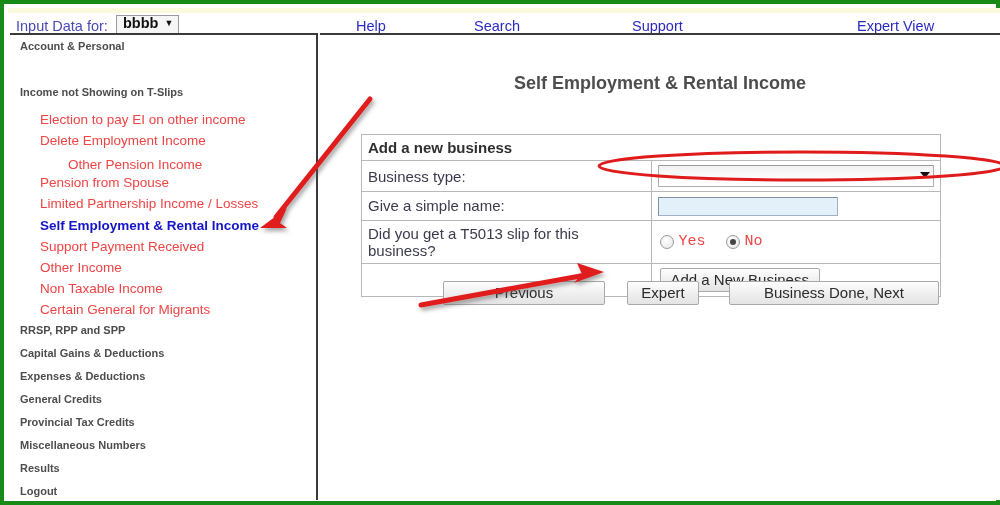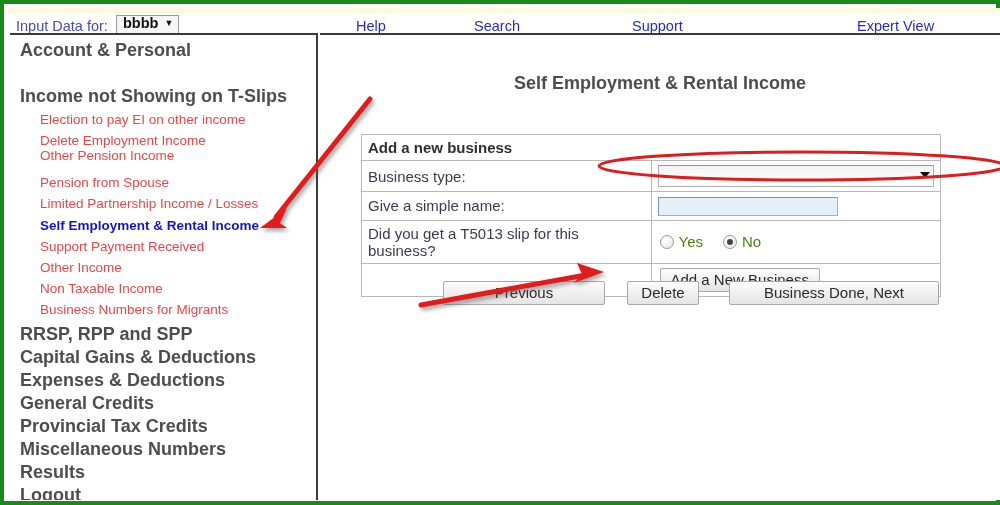--- a/index.html
+++ b/index.html
@@ -84,21 +84,21 @@
     width: 680px; height: 467px;
     box-sizing: border-box;
     border-top: 2px solid #3a3a3a;
     background: #ffffff;
     overflow: hidden;
   }
   
   .nav-head {
     position: absolute;
     left: 10px;
-    font-size: 18px;
+    font-size: 11px;
     font-weight: bold;
     color: #4d4d4d;
     white-space: nowrap;
   }
   .nav-sub {
     position: absolute;
     left: 30px;
     font-size: 13.5px;
     color: #ef4444;
     white-space: nowrap;
@@ -164,22 +164,23 @@
     border-top-color: #7f93a6;
     border-left-color: #7f93a6;
     background: #e3eff9;
     vertical-align: middle;
   }
   .radio-wrap {
     display: flex;
     align-items: center;
     gap: 5px;
     font-size: 15px;
-    color: #4d7c0f;
+    color: #ef4444;
     padding: 3px 0 3px 2px;
+    font-family: Liberation Mono, monospace;
   }
   .radio-wrap .gap { width: 10px; }
   .radio {
     display: inline-block;
     width: 12px; height: 12px;
     border-radius: 50%;
     border: 1px solid #9a9a9a;
     background: radial-gradient(circle at 40% 35%, #ffffff, #e4e4e4);
     position: relative;
     vertical-align: middle;
@@ -250,28 +251,28 @@
       <a class="navlink" style="left:624px;" href="#">Support</a>
       <a class="navlink" style="left:849px;" href="#">Expert View</a>
     </div>
   </div>
 
   <div id="sidebar">
       <div class="nav-head" style="top: 5px;">Account &amp; Personal</div>
       <div class="nav-head" style="top: 51px;">Income not Showing on T-Slips</div>
       <a class="nav-sub" href="#" style="top: 77px; text-decoration: none;">Election to pay EI on other income</a>
       <a class="nav-sub" href="#" style="top: 98px; text-decoration: none;">Delete Employment Income</a>
-      <a class="nav-sub" href="#" style="top: 113px; text-decoration: none;">Other Pension Income</a>
+      <a class="nav-sub" href="#" style="top: 122px; text-decoration: none; margin-left: 28px;">Other Pension Income</a>
       <a class="nav-sub" href="#" style="top: 140px; text-decoration: none;">Pension from Spouse</a>
       <a class="nav-sub" href="#" style="top: 161px; text-decoration: none;">Limited Partnership Income / Losses</a>
       <a class="nav-sub current" href="#" style="top: 183px; text-decoration: none;">Self Employment &amp; Rental Income</a>
       <a class="nav-sub" href="#" style="top: 204px; text-decoration: none;">Support Payment Received</a>
       <a class="nav-sub" href="#" style="top: 225px; text-decoration: none;">Other Income</a>
       <a class="nav-sub" href="#" style="top: 246px; text-decoration: none;">Non Taxable Income</a>
-      <a class="nav-sub" href="#" style="top: 267px; text-decoration: none;">Business Numbers for Migrants</a>
+      <a class="nav-sub" href="#" style="top: 267px; text-decoration: none;">Certain General for Migrants</a>
       <div class="nav-head" style="top: 289px;">RRSP, RPP and SPP</div>
       <div class="nav-head" style="top: 312px;">Capital Gains &amp; Deductions</div>
       <div class="nav-head" style="top: 335px;">Expenses &amp; Deductions</div>
       <div class="nav-head" style="top: 358px;">General Credits</div>
       <div class="nav-head" style="top: 381px;">Provincial Tax Credits</div>
       <div class="nav-head" style="top: 404px;">Miscellaneous Numbers</div>
       <div class="nav-head" style="top: 427px;">Results</div>
       <div class="nav-head" style="top: 450px;">Logout</div>
     </div>
 
@@ -315,21 +316,21 @@
           <td class="lbl">&nbsp;</td>
           <td>
             <span class="btn" id="add-biz-btn">Add a New Business</span>
           </td>
         </tr>
       </tbody>
     </table>
 
     <div id="footer-buttons">
       <span class="btn" id="btn-previous">Previous</span>
-      <span class="btn" id="btn-delete">Delete</span>
+      <span class="btn" id="btn-delete">Expert</span>
       <span class="btn" id="btn-done">Business Done, Next</span>
     </div>
   </div>
 
   <svg id="annotations" viewBox="0 0 1000 505" xmlns="http://www.w3.org/2000/svg">
     <defs>
       <filter id="softshadow" x="-30%" y="-30%" width="170%" height="170%">
         <feDropShadow dx="2" dy="3" stdDeviation="2" flood-color="#555" flood-opacity="0.55"></feDropShadow>
       </filter>
     </defs>

